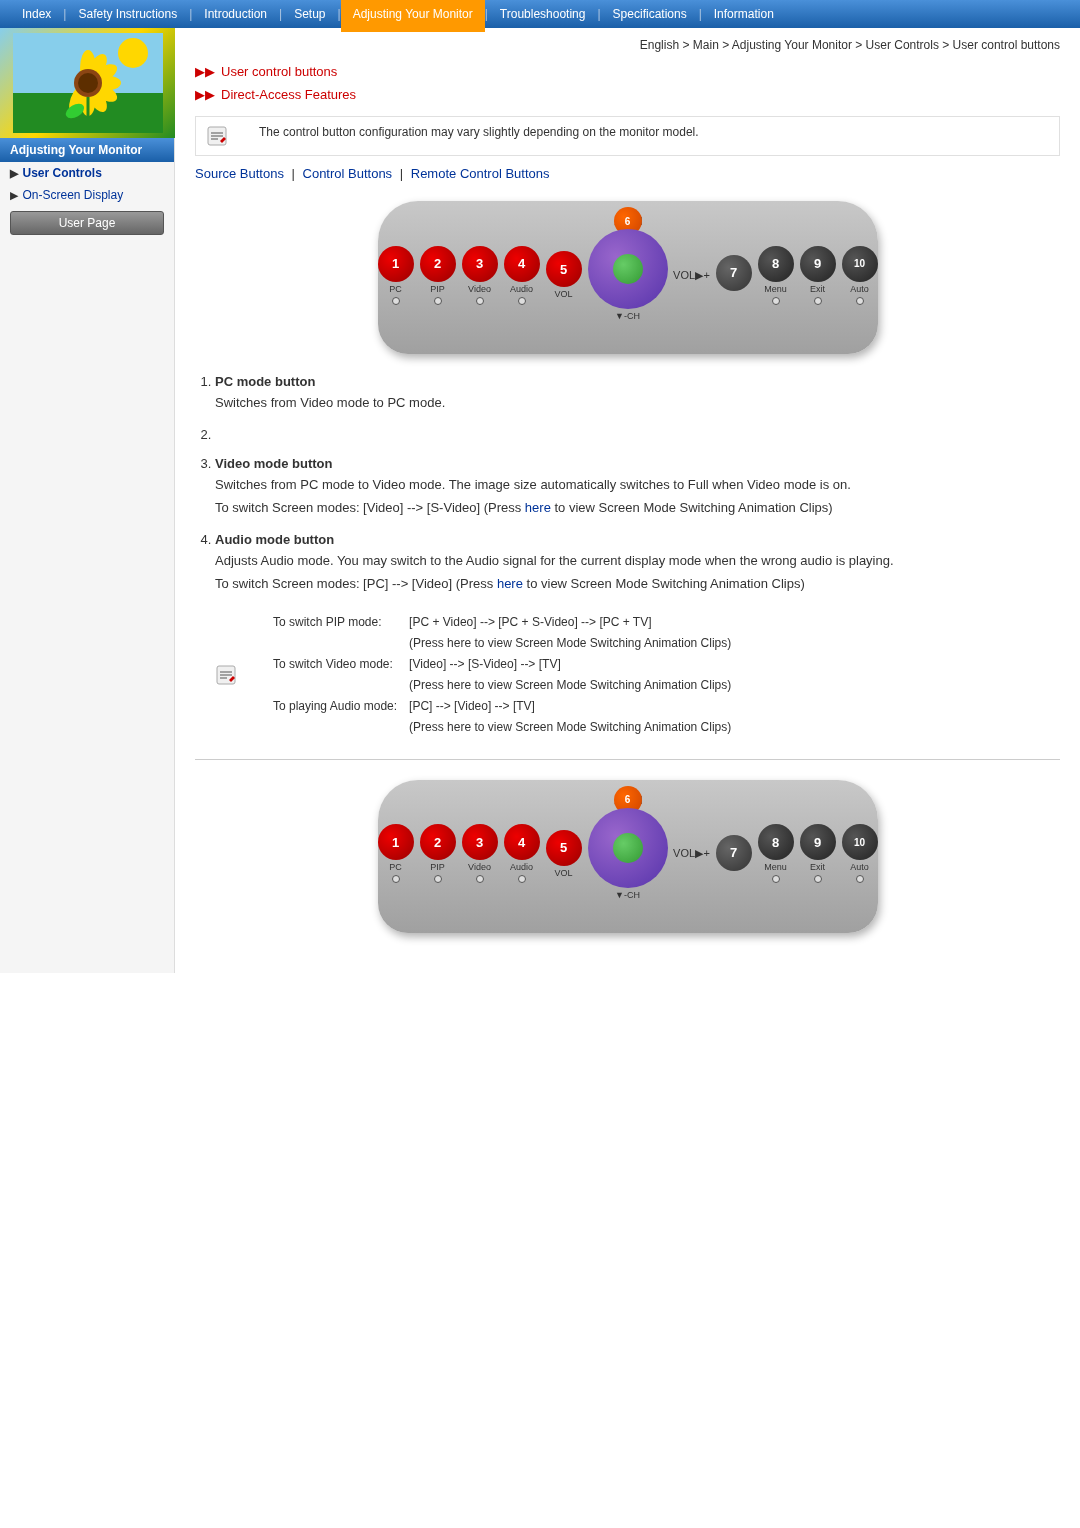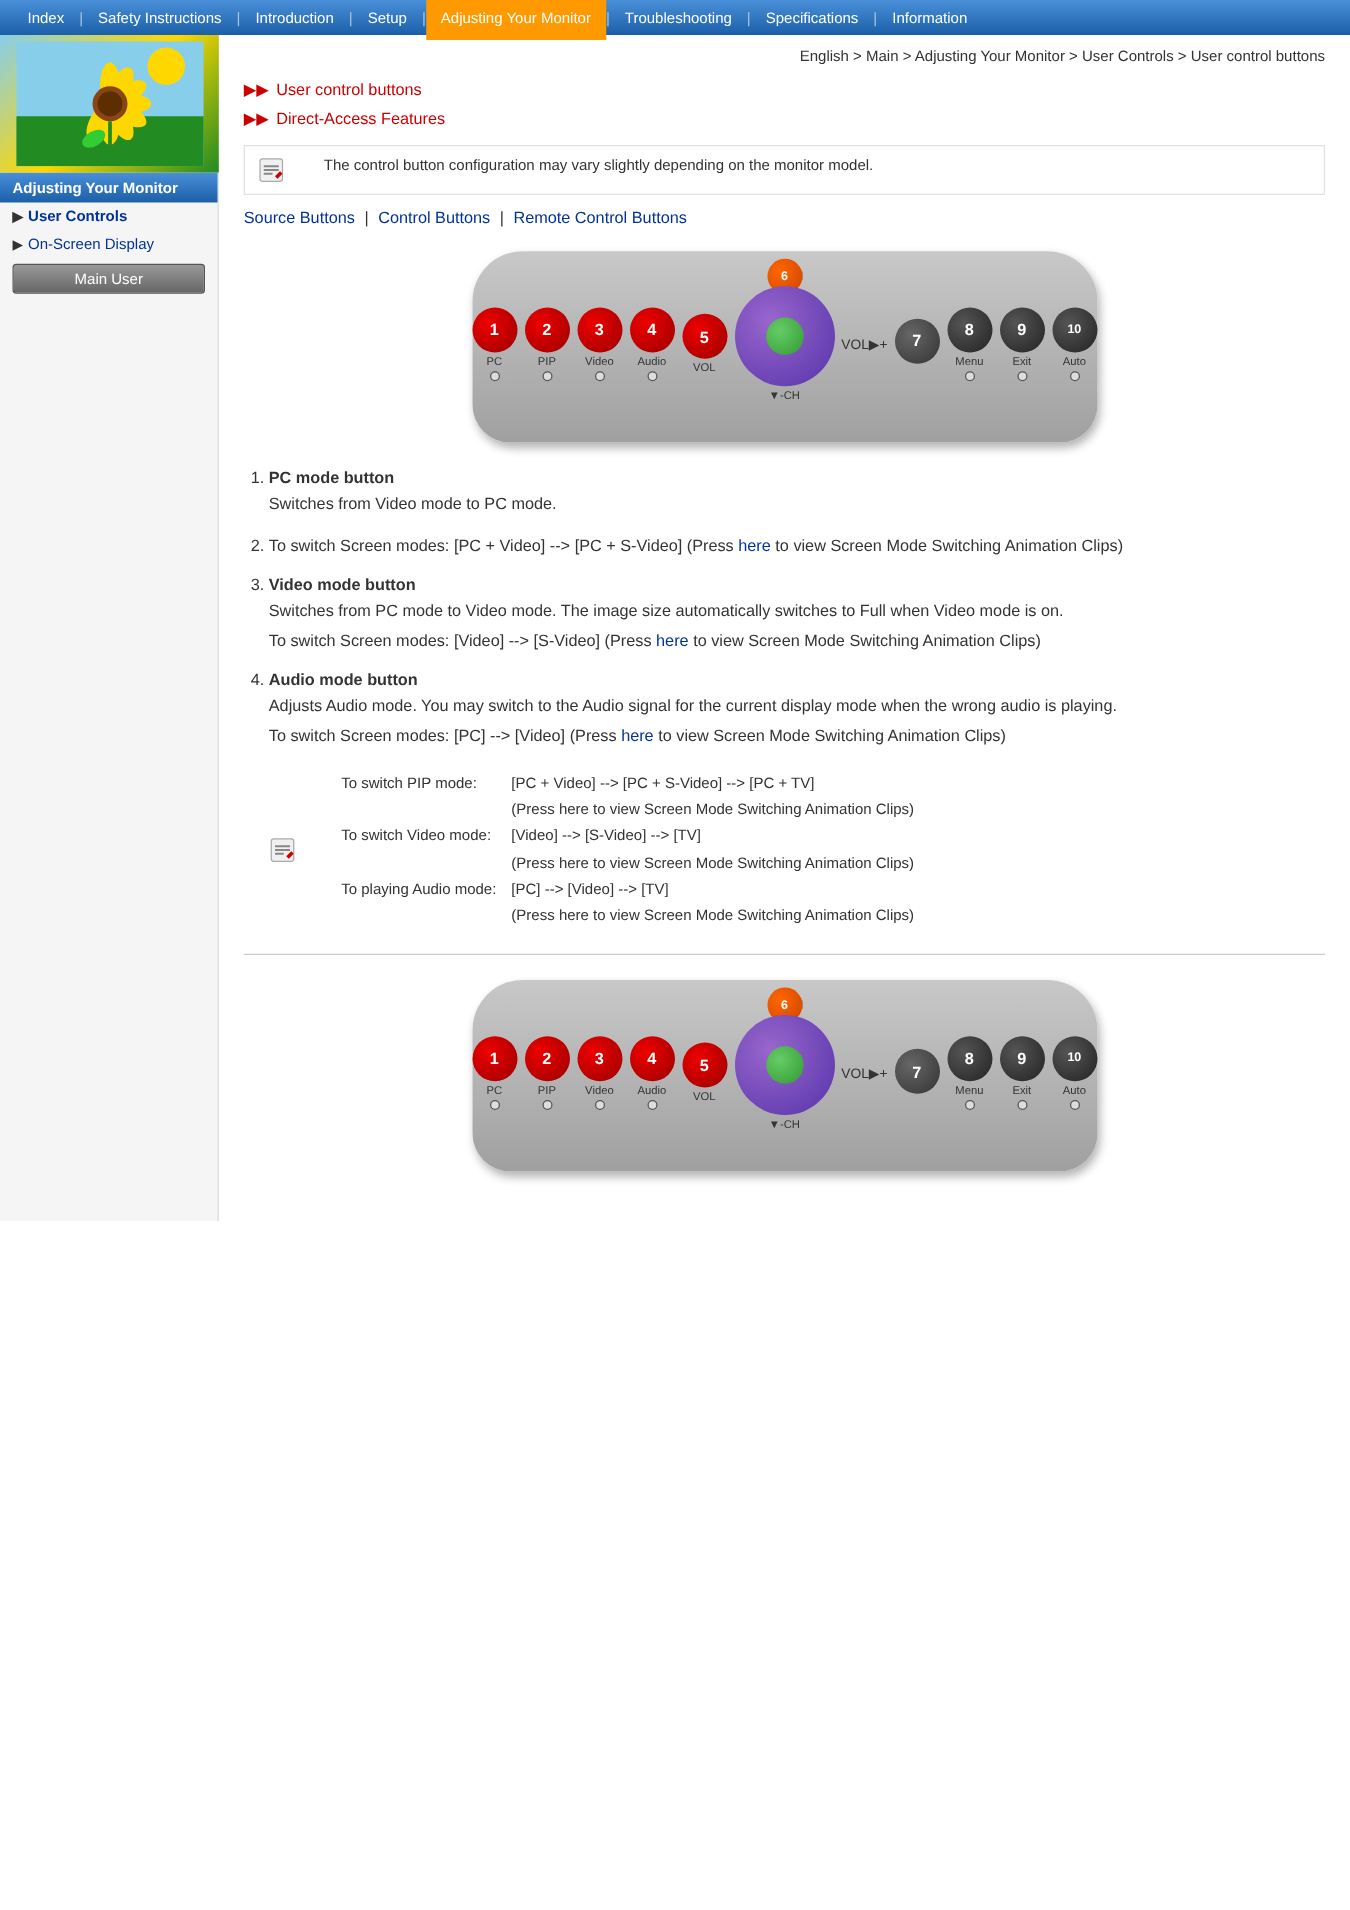--- a/index.html
+++ b/index.html
@@ -346,21 +346,21 @@
     </div>
     <div class="sidebar-section-title">Adjusting Your Monitor</div>
     <div class="sidebar-link bold">
       <span class="arrow">▶</span>
       <span>User Controls</span>
     </div>
     <div class="sidebar-link">
       <span class="arrow">▶</span>
       <span>On-Screen Display</span>
     </div>
-    <div class="sidebar-btn">Main User</div>
+    <div class="sidebar-btn">User Page</div>
   </aside>
 
   <div class="content">
 
     <div class="breadcrumb">English &gt; Main &gt; Adjusting Your Monitor &gt; User Controls &gt; User control buttons</div>
 
     <div class="link-item">
       <span class="dbl-arrow">▶▶</span>
       <span>User control buttons</span>
     </div>
@@ -505,23 +505,20 @@
 
 
     <ol class="content-list">
 
       <li>
         <div class="item-title">PC mode button</div>
         <div class="item-desc">Switches from Video mode to PC mode.</div>
       </li>
 
       <li>
-        <div class="item-desc">
-          To switch Screen modes: [PC + Video] --&gt; [PC + S-Video] (Press <a>here</a> to view Screen Mode Switching Animation Clips)
-        </div>
       </li>
 
       <li>
         <div class="item-title">Video mode button</div>
         <div class="item-desc">Switches from PC mode to Video mode. The image size automatically switches to Full when Video mode is on.</div>
         <div class="item-desc">
           To switch Screen modes: [Video] --&gt; [S-Video] (Press <a>here</a> to view Screen Mode Switching Animation Clips)
         </div>
       </li>
 

